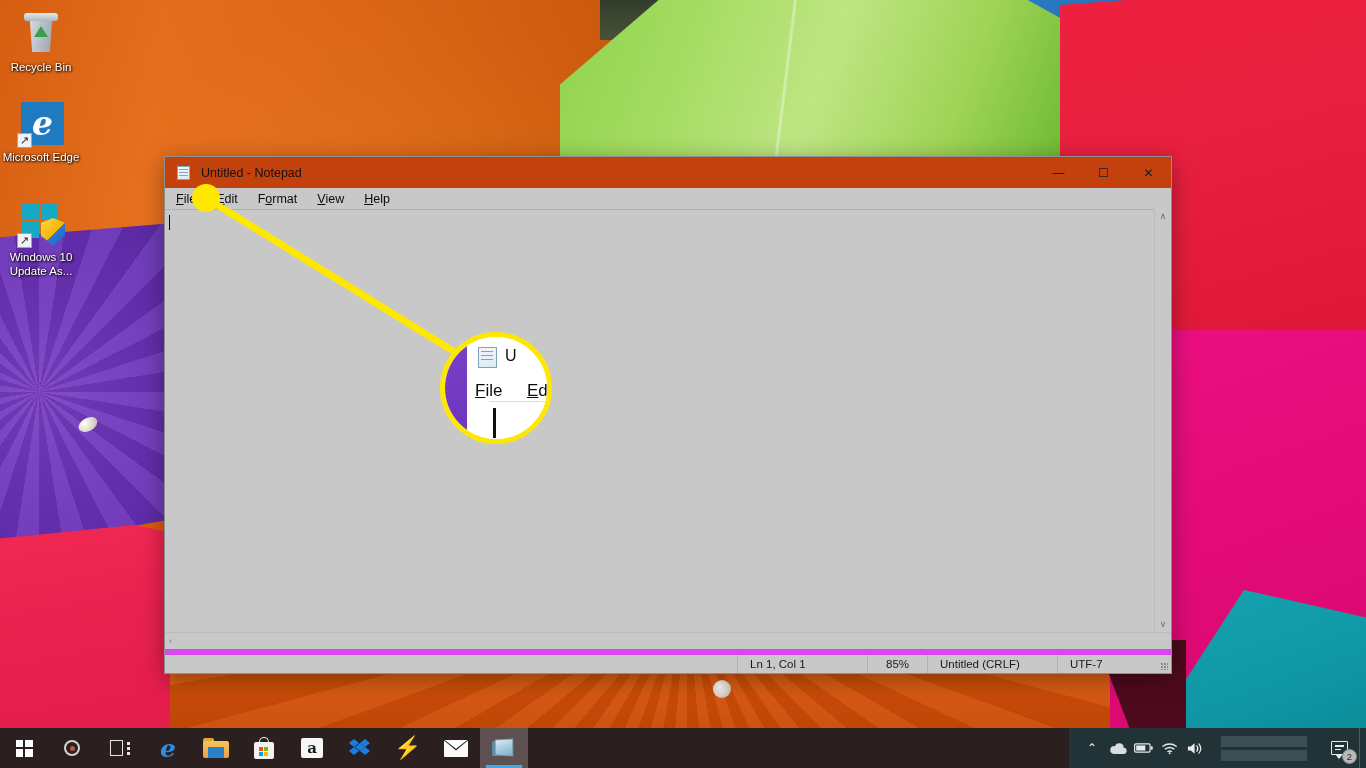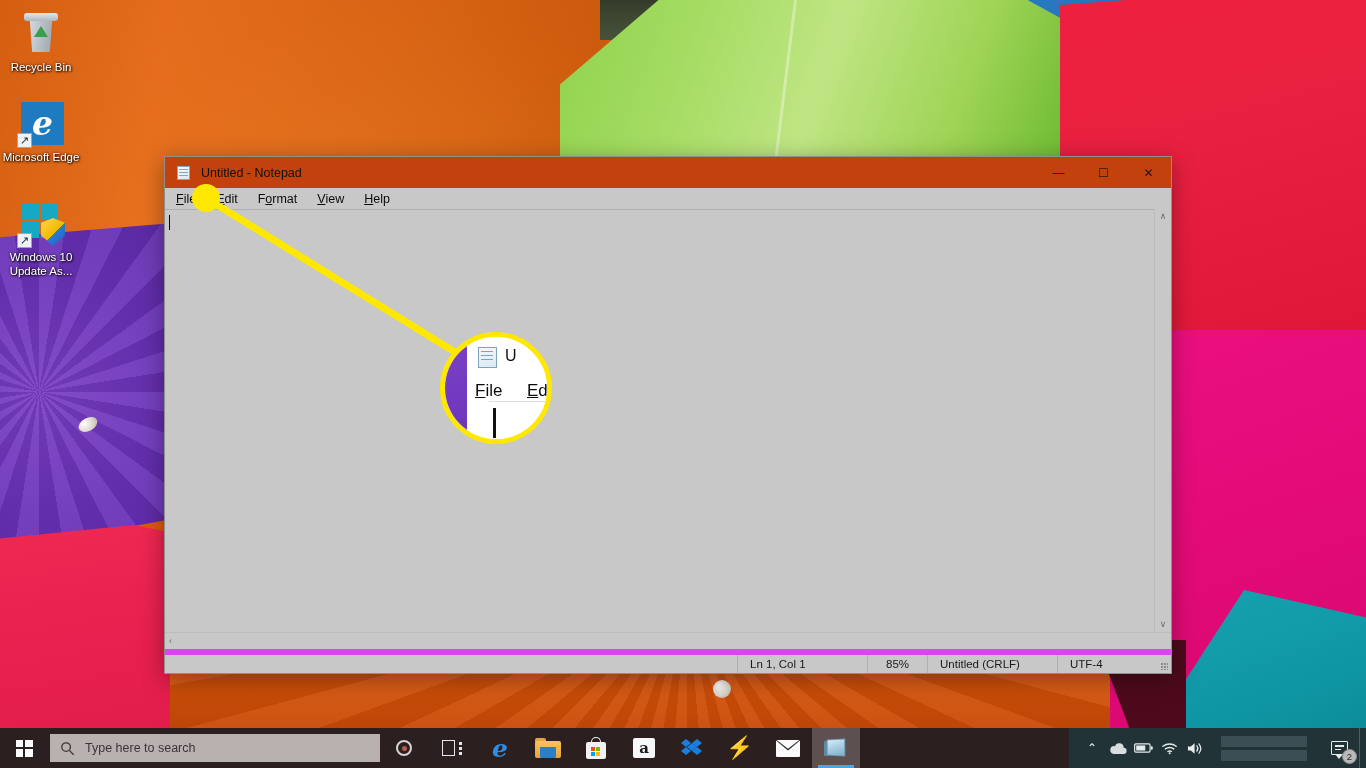--- a/index.html
+++ b/index.html
@@ -498,21 +498,21 @@
 
   <div class="np-hscroll">
     <div class="sc-arrow-h">‹</div>
   </div>
 
   <div class="np-status">
     <div class="st-spacer"></div>
     <div class="st-cell pos">Ln 1, Col 1</div>
     <div class="st-cell zoom">85%</div>
     <div class="st-cell eol">Untitled (CRLF)</div>
-    <div class="st-cell enc">UTF-4</div>
+    <div class="st-cell enc">UTF-7</div>
     <div class="st-grip">
         <i></i>
       </div>
   </div>
 </div>
 
 <svg id="callout">
   <line x1="206" y1="198" x2="500" y2="380" stroke="#ffe800" stroke-width="7" stroke-linecap="round"></line>
   <circle cx="206" cy="198" r="14" fill="#ffe800"></circle>
 </svg>
@@ -540,29 +540,20 @@
 
   <div class="tb-start">
     <div class="win-logo">
       <i></i>
         <i></i>
         <i></i>
         <i></i>
     </div>
   </div>
 
-  <div class="tb-search">
-    <span class="mag">
-      <svg width="15" height="15" viewBox="0 0 16 16">
-        <circle cx="6.5" cy="6.5" r="4.6" fill="none" stroke="#3c3434" stroke-width="1.4"></circle>
-        <line x1="10" y1="10" x2="14.5" y2="14.6" stroke="#3c3434" stroke-width="1.4"></line>
-      </svg>
-    </span>
-    <span class="ph">Type here to search</span>
-  </div>
 
   <div class="tb-cortana">
     <div class="cort">
         <i></i>
       </div>
   </div>
 
   <div class="tb-icons">
 
     <div class="tb-app">

